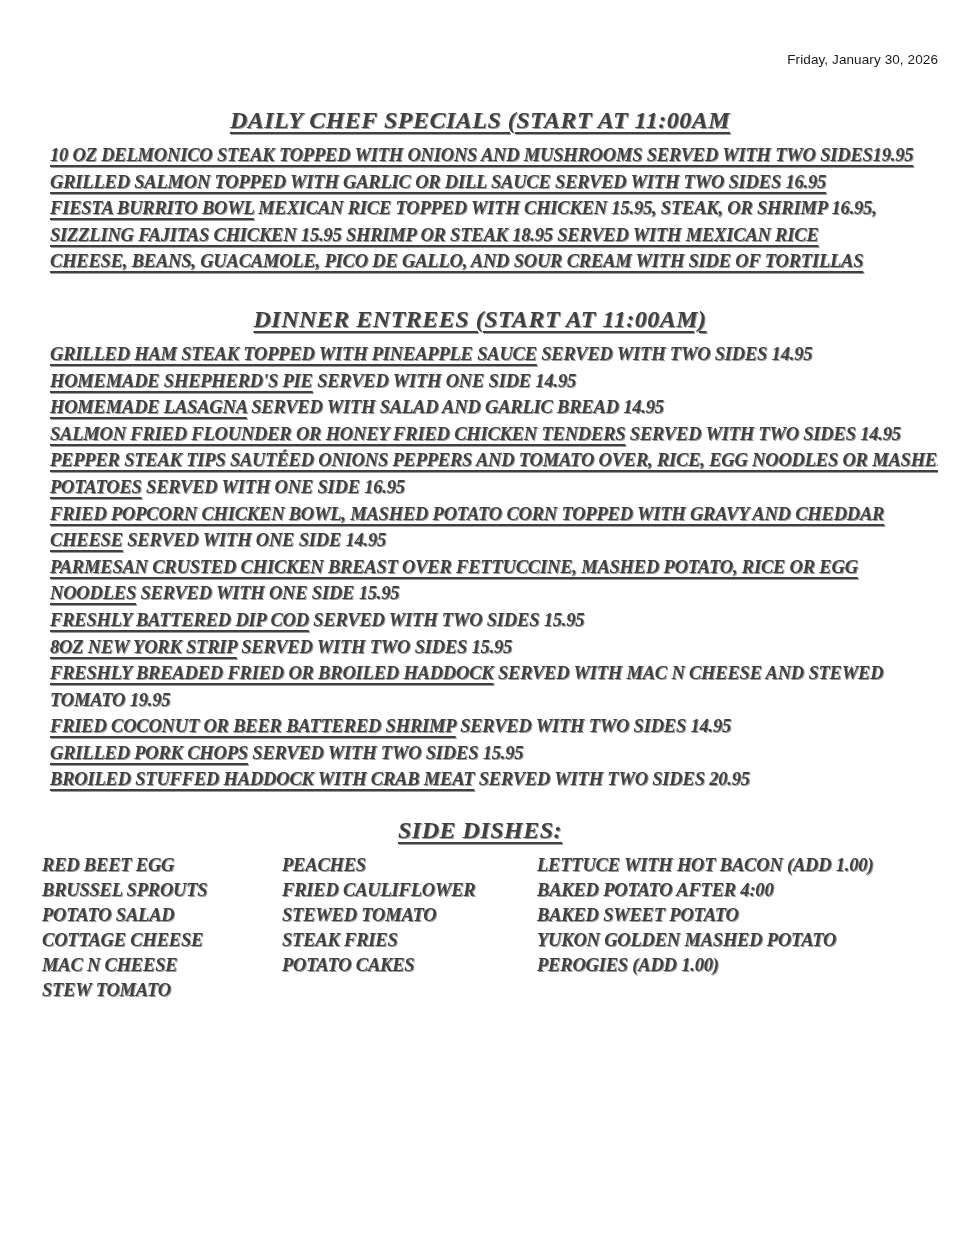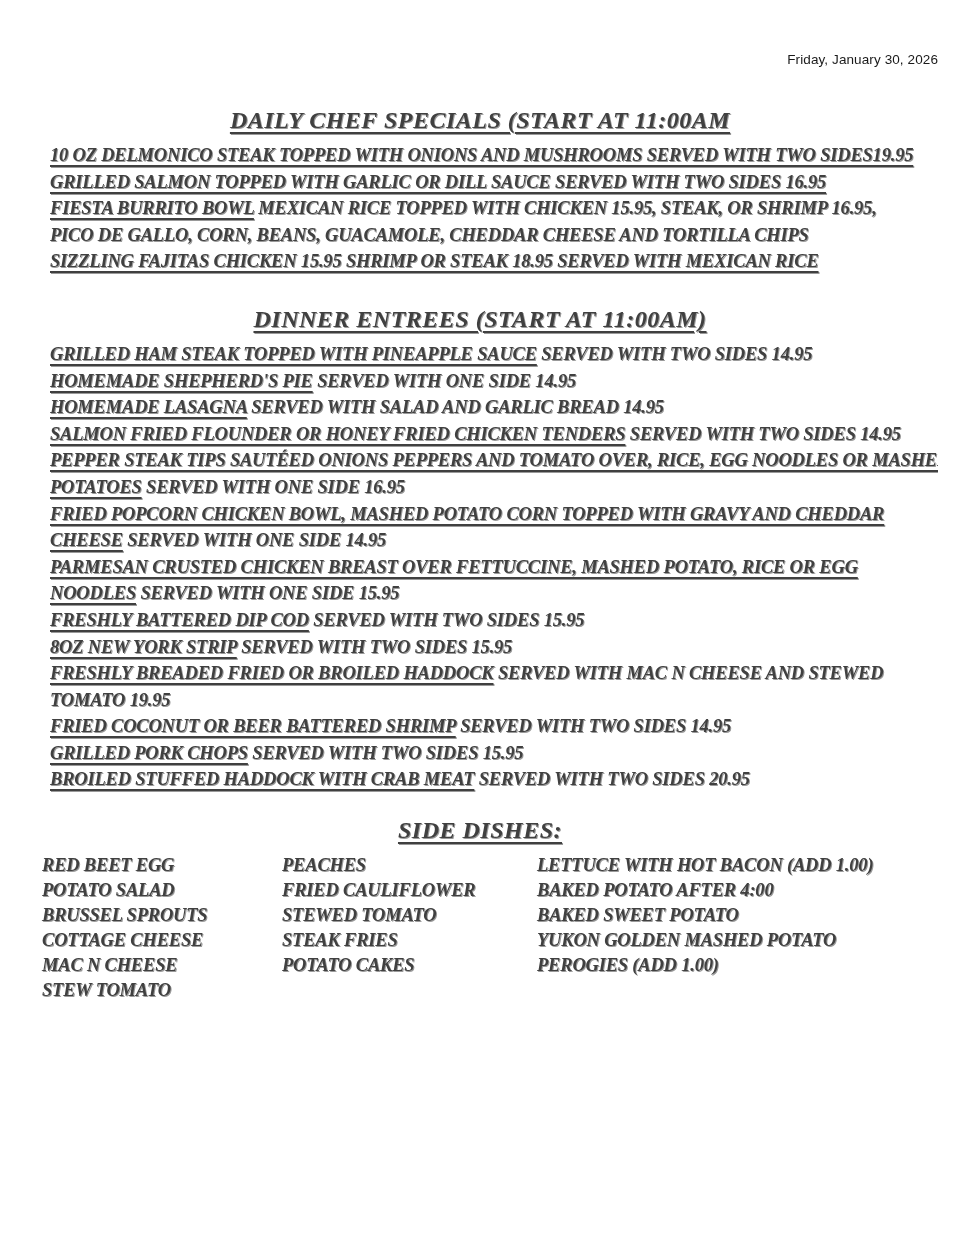--- a/index.html
+++ b/index.html
@@ -89,22 +89,22 @@
   <div class="date-line">Friday, January 30, 2026</div>
 
   <div class="fancy section-title title-specials">
     <span class="u">DAILY CHEF SPECIALS (START AT 11:00AM</span>
   </div>
 
   <div class="menu-lines" id="specials-lines">
       <div class="menu-line fancy"><span class="u">10 OZ DELMONICO STEAK TOPPED WITH ONIONS AND MUSHROOMS SERVED WITH TWO SIDES19.95</span></div>
       <div class="menu-line fancy"><span class="u">GRILLED SALMON TOPPED WITH GARLIC OR DILL SAUCE SERVED WITH TWO SIDES 16.95</span></div>
       <div class="menu-line fancy"><span class="u">FIESTA BURRITO BOWL</span><span> MEXICAN RICE TOPPED WITH CHICKEN 15.95, STEAK, OR SHRIMP 16.95,</span></div>
-      <div class="menu-line fancy"><span>PICO DE GALLO, CORN, BEANS, GUACAMOLE, CHEDDAR CHEESE AND TORTILLA CHIPS</span></div>
       <div class="menu-line fancy"><span class="u">SIZZLING FAJITAS CHICKEN 15.95 SHRIMP OR STEAK 18.95 SERVED WITH MEXICAN RICE</span></div>
+      <div class="menu-line fancy"><span class="u">CHEESE, BEANS, GUACAMOLE, PICO DE GALLO, AND SOUR CREAM WITH SIDE OF TORTILLAS</span></div>
     </div>
 
   <div class="fancy section-title title-entrees">
     <span class="u">DINNER ENTREES (START AT 11:00AM)</span>
   </div>
 
   <div class="menu-lines" id="entrees-lines">
       <div class="menu-line fancy"><span class="u">GRILLED HAM STEAK TOPPED WITH PINEAPPLE SAUCE</span><span> SERVED WITH TWO SIDES 14.95</span></div>
       <div class="menu-line fancy"><span class="u">HOMEMADE SHEPHERD'S PIE</span><span> SERVED WITH ONE SIDE 14.95</span></div>
       <div class="menu-line fancy"><span class="u">HOMEMADE LASAGNA</span><span> SERVED WITH SALAD AND GARLIC BREAD 14.95</span></div>
@@ -124,22 +124,22 @@
       <div class="menu-line fancy"><span class="u">BROILED STUFFED HADDOCK WITH CRAB MEAT</span><span> SERVED WITH TWO SIDES 20.95</span></div>
     </div>
 
   <div class="fancy section-title title-sides">
     <span class="u">SIDE DISHES:</span>
   </div>
 
   <div class="sides-grid">
     <div class="sides-col" id="sides-col-0">
         <div class="side-item fancy">RED BEET EGG</div>
+        <div class="side-item fancy">BRUSSEL SPROUTS</div>
         <div class="side-item fancy">POTATO SALAD</div>
-        <div class="side-item fancy">BRUSSEL SPROUTS</div>
         <div class="side-item fancy">COTTAGE CHEESE</div>
         <div class="side-item fancy">MAC N CHEESE</div>
         <div class="side-item fancy">STEW TOMATO</div>
       </div>
     <div class="sides-col" id="sides-col-1">
         <div class="side-item fancy">PEACHES</div>
         <div class="side-item fancy">FRIED CAULIFLOWER</div>
         <div class="side-item fancy">STEWED TOMATO</div>
         <div class="side-item fancy">STEAK FRIES</div>
         <div class="side-item fancy">POTATO CAKES</div>

